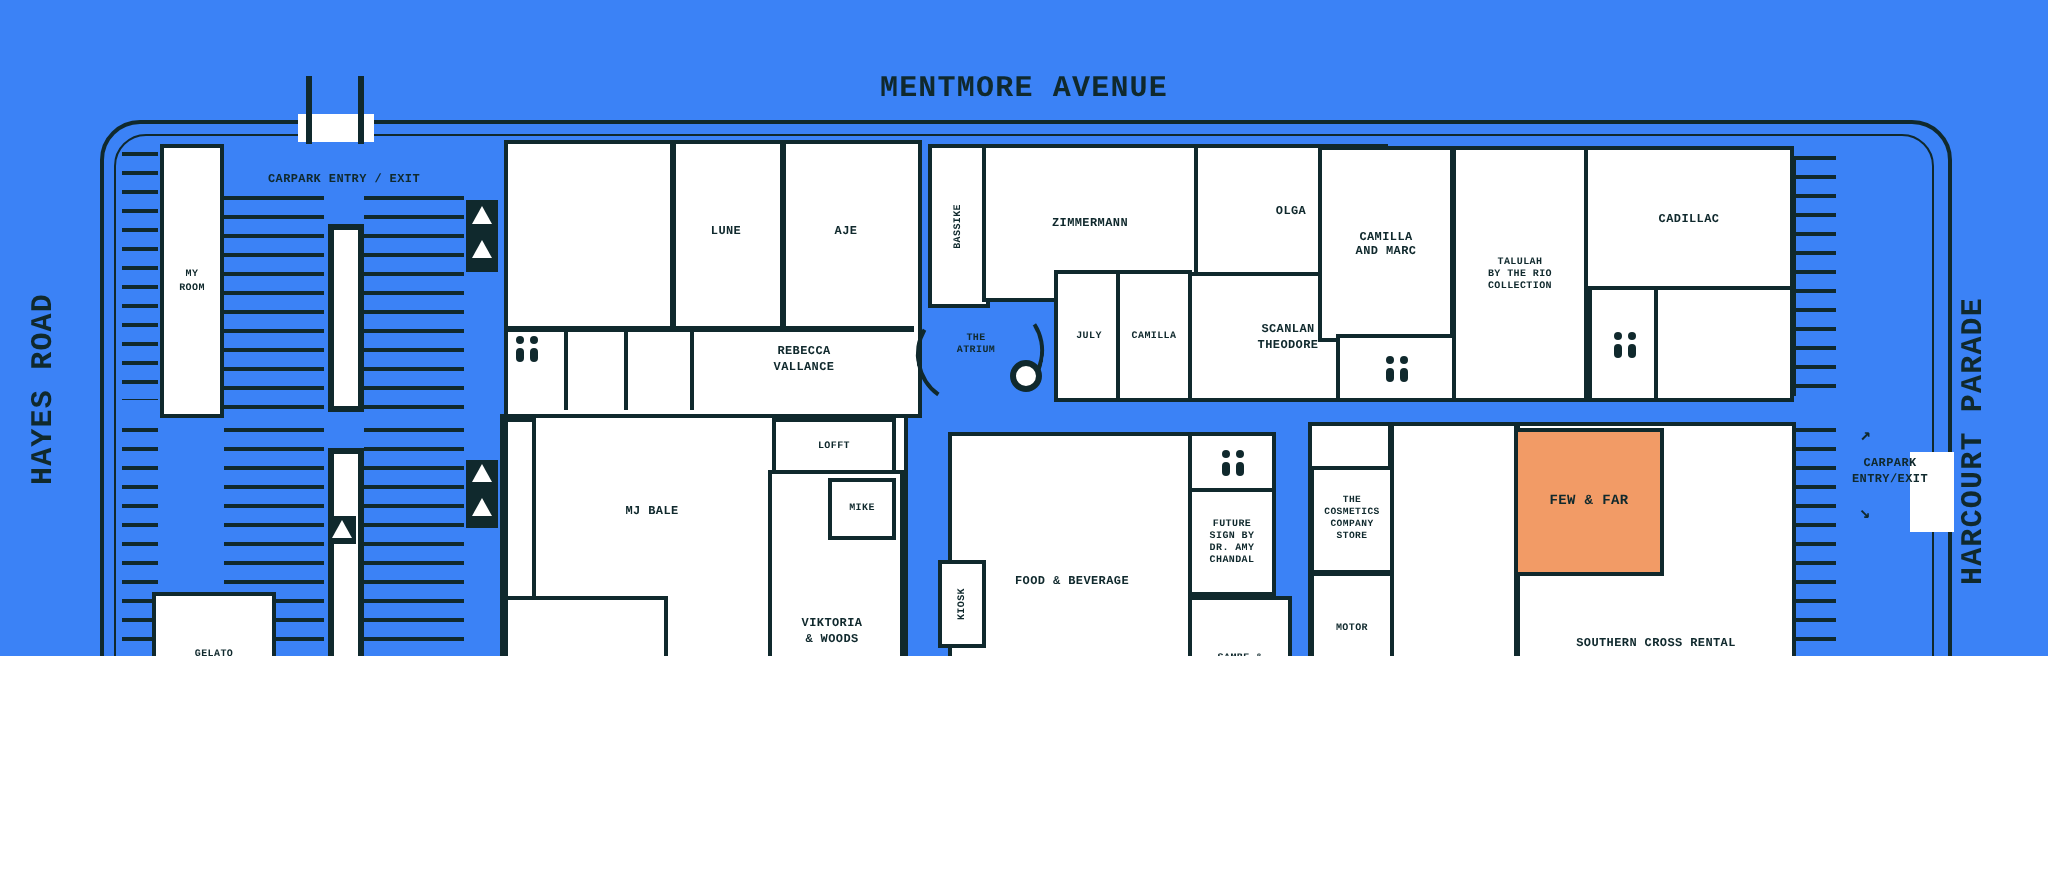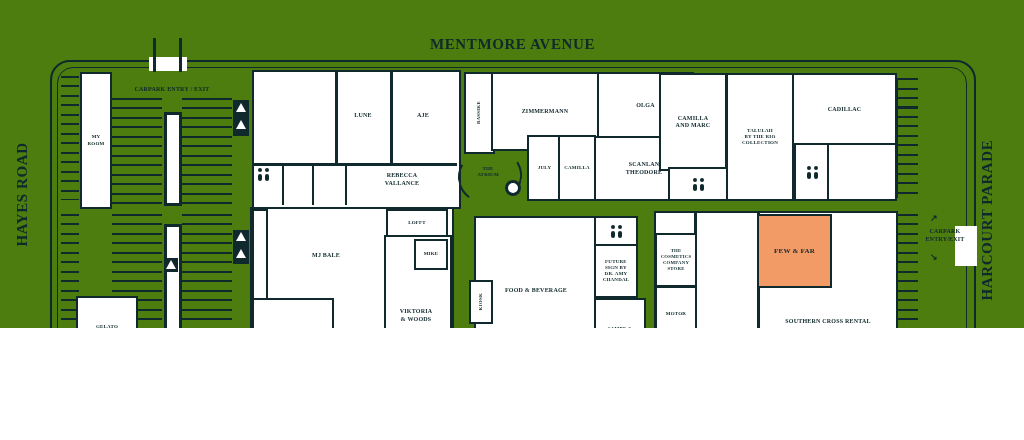--- a/index.html
+++ b/index.html
@@ -1,18 +1,18 @@
 <!DOCTYPE html>
 <html style="--ink: #10292d; --hl: #f29b66;"><head>
 <meta charset="utf-8">
 <style>
   :root{ --ink:#10292d; --hl:#f29b66; }
   html,body{margin:0;padding:0;background:#ffffff;}
-  #stage{position:relative;width:1024px;height:328px;background:#4d7c0f;overflow:hidden;
-         font-family:Liberation Serif, serif;color:var(--ink);}
+  #stage{position:relative;width:1024px;height:328px;background:#3b82f6;overflow:hidden;
+         font-family:Liberation Mono, monospace;color:var(--ink);}
   .street{position:absolute;font-size:15px;font-weight:800;letter-spacing:.6px;
           text-transform:uppercase;text-align:center;color:var(--ink);
           transform-origin:center;white-space:nowrap;}
   .boundary{position:absolute;border:2.5px solid var(--ink);border-radius:20px 20px 20px 34px;}
   .boundary.inner{border-width:1.5px;border-radius:16px 16px 16px 30px;}
   .room{position:absolute;border:2px solid var(--ink);background:#fff;
         display:flex;align-items:center;justify-content:center;text-align:center;}
   .room.thick{border-width:2.5px;}
   .lbl{font-size:6px;font-weight:700;letter-spacing:.2px;line-height:1.25;
        text-transform:uppercase;white-space:pre-line;color:var(--ink);}

